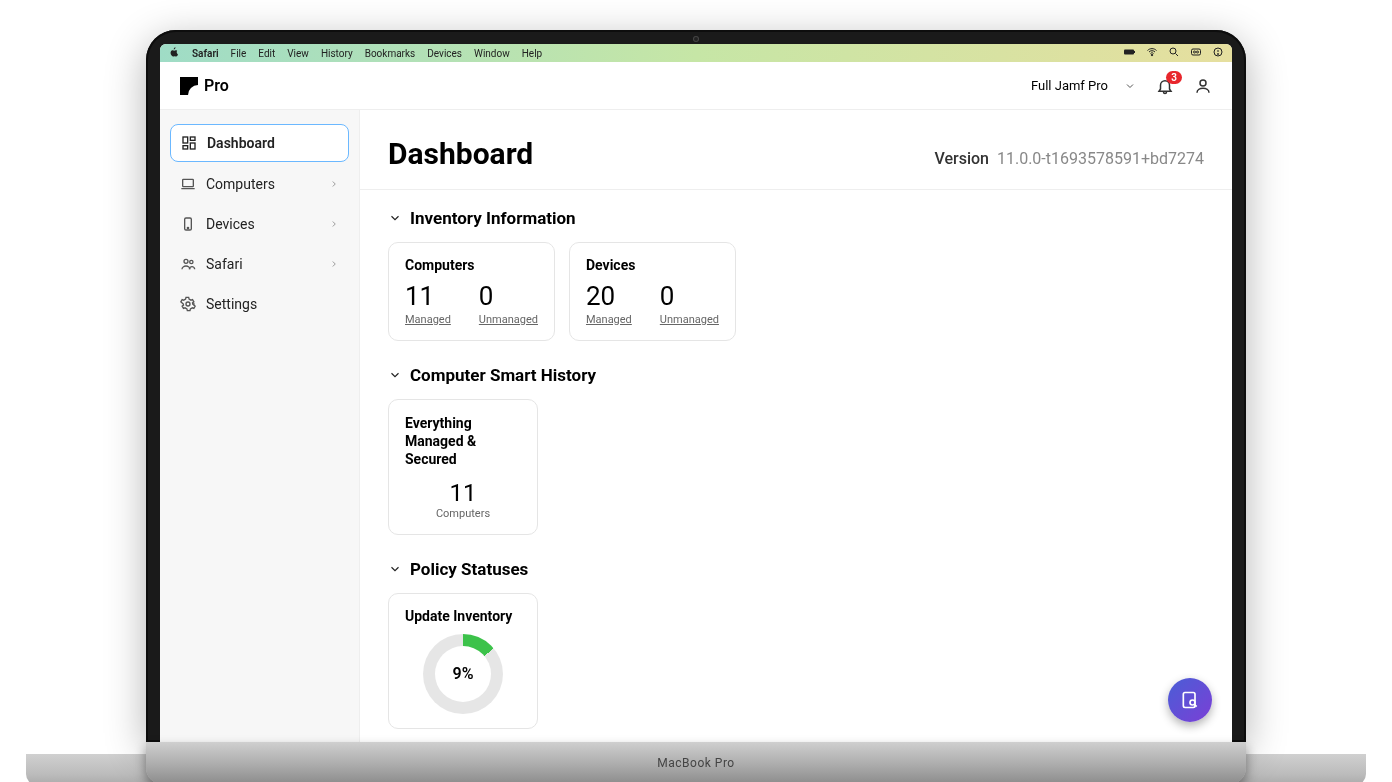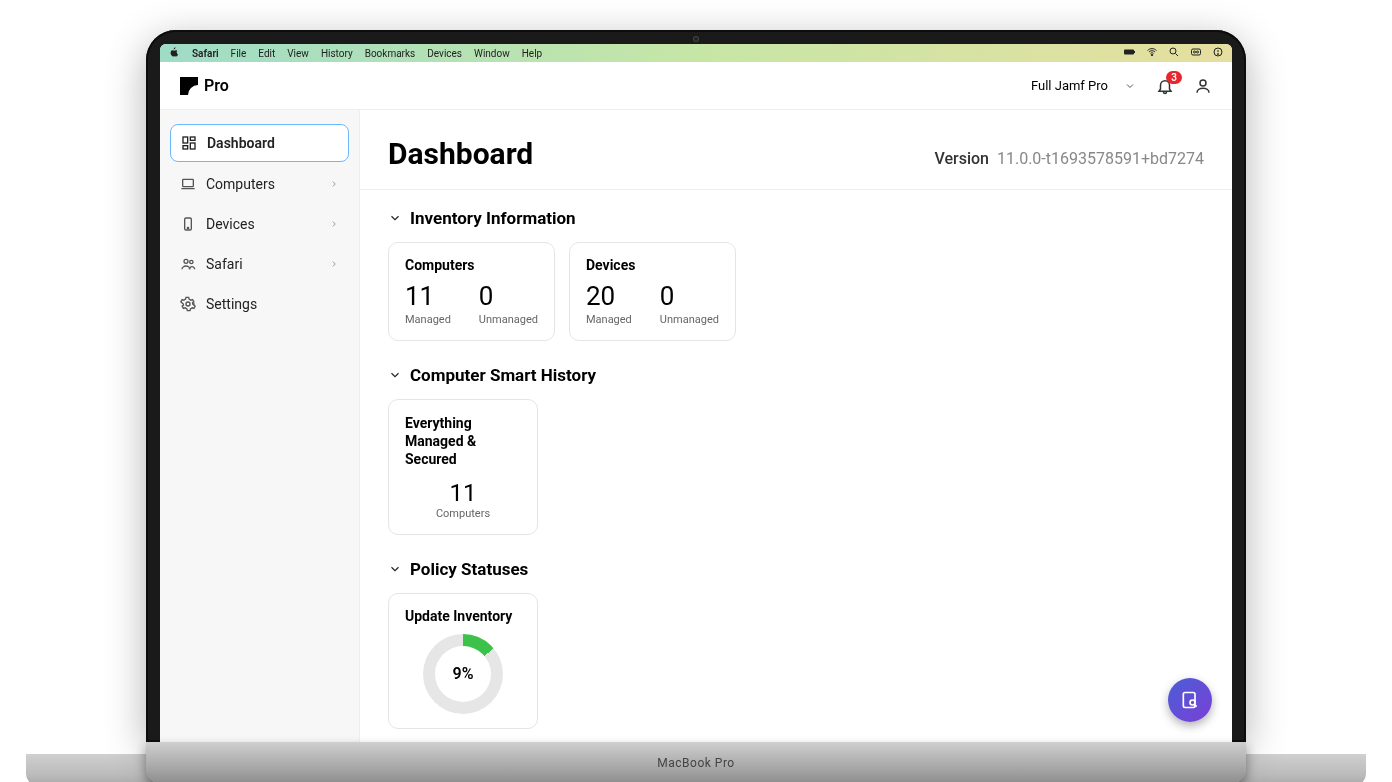--- a/index.html
+++ b/index.html
@@ -155,21 +155,21 @@
 
   .cards { display:flex; gap:14px; }
   .card {
     border:1px solid #e5e5e5; border-radius:10px;
     padding: 14px 16px;
     min-width: 150px;
   }
   .card h3 { font-size:14px; font-weight:700; margin-bottom:10px;}
   .stats-row { display:flex; gap:28px; align-items:flex-end;}
   .stat .num { font-size:26px; font-weight:400; line-height:1;}
-  .stat .lbl { font-size:11px; color:#666; margin-top:4px;}
+  .stat .lbl { font-size:11px; color:#666; margin-top:4px;text-decoration:underline;}
 
   .card.smart { width:130px; text-align:left;}
   .card.smart h3 { font-size:14px; font-weight:700; line-height:1.3;}
   .card.smart .big { font-size:24px; text-align:center; margin-top:8px;}
   .card.smart .sub { font-size:11px; color:#666; text-align:center;}
 
   .donut-card { width:130px; }
   .donut-wrap { display:flex; justify-content:center; margin-top:10px;}
   .donut {
     width:80px; height:80px; border-radius:50%;

